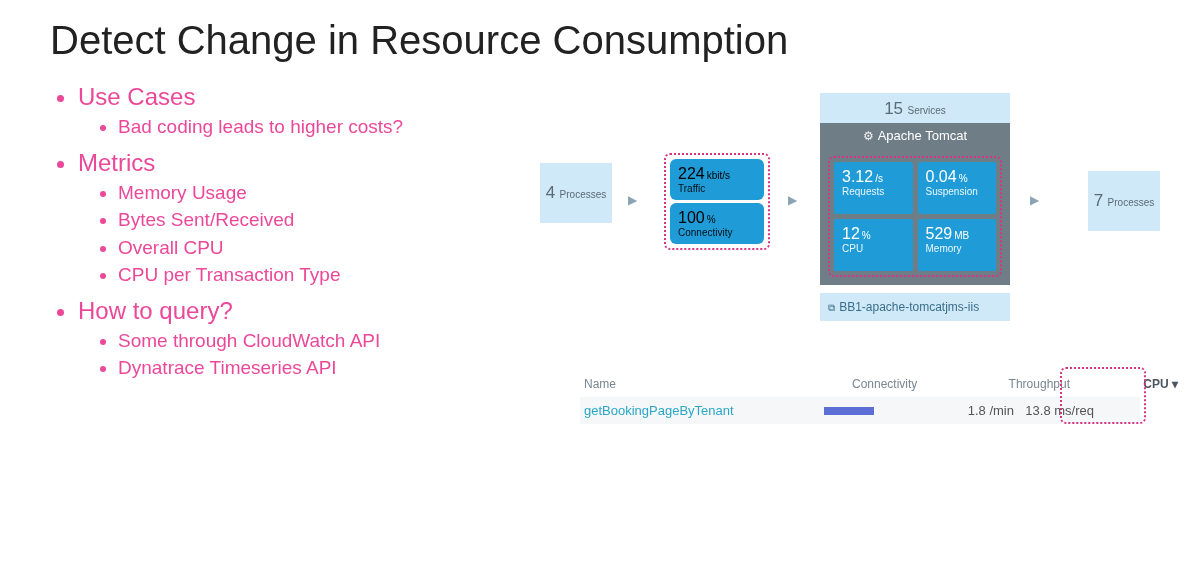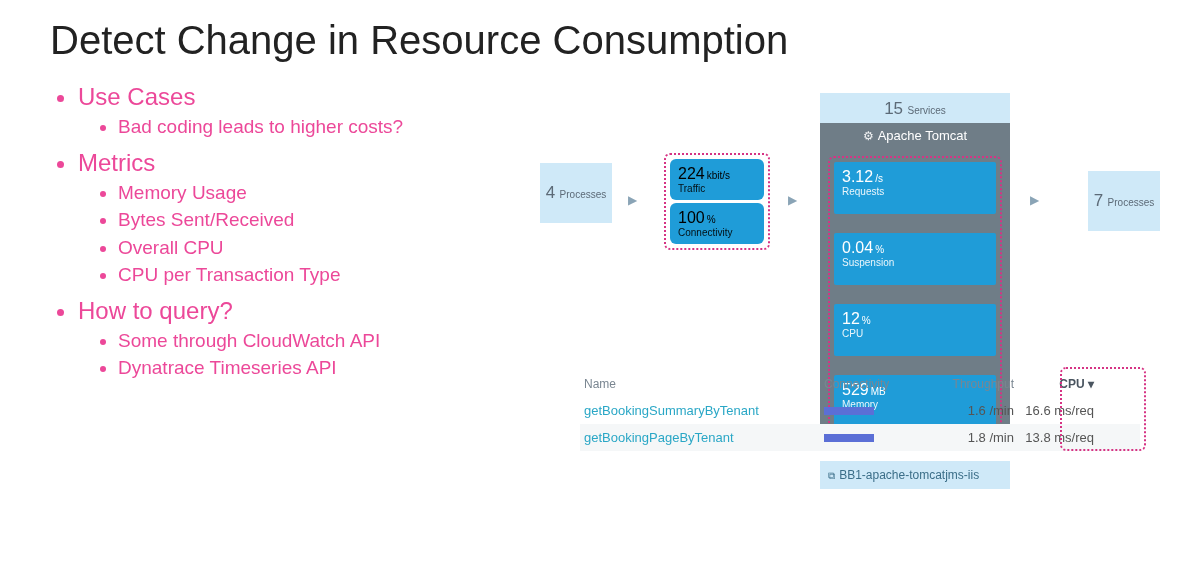--- a/index.html
+++ b/index.html
@@ -148,41 +148,41 @@
   .header-bar .glyph { opacity: .9; margin-right: 4px; font-size: 12px;}
   .metrics-frame {
     background: #6f7d87;
     padding: 8px;
   }
   .metrics-grid {
     border: 2.5px dotted #d63384;
     border-radius: 6px;
     padding: 4px;
     display: grid;
-    grid-template-columns: 1fr;
+    grid-template-columns: 1fr 1fr;
     grid-template-rows: 1fr 1fr;
-    gap: 19px;
+    gap: 5px;
     box-sizing: border-box;
   }
   .metric-cell {
     background: #1f9cd8;
     color: #fff;
     padding: 6px 8px;
     border-radius: 2px;
     min-height: 40px;
   }
   .m-val { font-size: 16px; }
   .m-unit { font-size: 10px; margin-left: 2px; }
   .m-label { font-size: 10px; opacity: .9; }
   .host-bar {
     background: #cfe9f8;
     color: #3b6e88;
     font-size: 12px;
     padding: 7px 8px;
-    margin-top: 20px;
+    margin-top: 8px;
   }
   .host-bar .link-ic { font-size: 10px; margin-right: 4px; }
 
   
   .tbl {
     position: relative;
     margin-top: 18px;
     width: 560px;
     margin-left: 40px;
     font-size: 13px;
@@ -193,21 +193,21 @@
     align-items: center;
     padding: 6px 4px;
   }
   .tbl .row-alt {
     background: #f5f7f8;
   }
   .col-name { flex: 0 0 240px; }
   .col-contrib { flex: 0 0 100px; display:flex; align-items:center; }
   .col-thru { flex: 0 0 90px; text-align: right; padding-right: 10px;}
   .col-cpu { flex: 0 0 70px; text-align: right; padding-right: 6px;}
-  .tbl .head { color: #7a8691; font-size: 12px; }
+  .tbl .head { color: #7a8691; font-size: 12px; gap: 28px; }
   .tbl .head .col-cpu { font-weight: 600; color: #4a5560; }
   .svc-name { color: #2aa7c6; }
   .contrib-bar {
     width: 50px; height: 8px; background: #5b6fd6;
   }
   .cpu-col-highlight {
     position: absolute;
     right: -6px;
     top: -4px;
     width: 82px;
@@ -328,28 +328,20 @@
       </div>
 
       <div class="tbl">
         <div class="cpu-col-highlight"></div>
         <div class="head">
           <div class="col-name">Name</div>
           <div class="col-contrib">Connectivity</div>
           <div class="col-thru">Throughput</div>
           <div class="col-cpu">CPU ▾</div>
         </div>
-        <div class="row">
-          <div class="col-name svc-name">getBookingSummaryByTenant</div>
-          <div class="col-contrib">
-              <div class="contrib-bar"></div>
-            </div>
-          <div class="col-thru">1.6 /min</div>
-          <div class="col-cpu">16.6 ms/req</div>
-        </div>
         <div class="row row-alt">
           <div class="col-name svc-name">getBookingPageByTenant</div>
           <div class="col-contrib">
               <div class="contrib-bar"></div>
             </div>
           <div class="col-thru">1.8 /min</div>
           <div class="col-cpu">13.8 ms/req</div>
         </div>
       </div>
 

